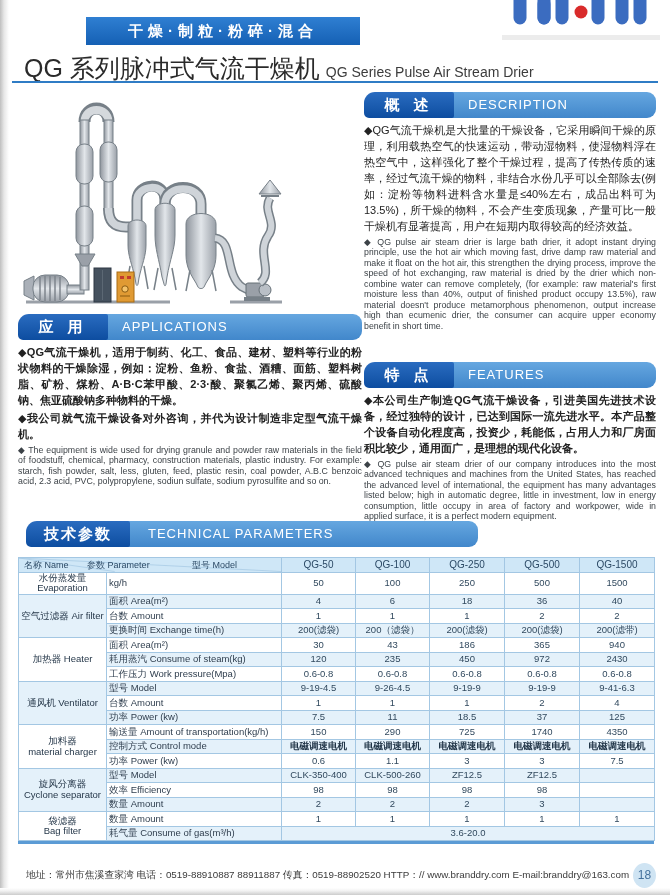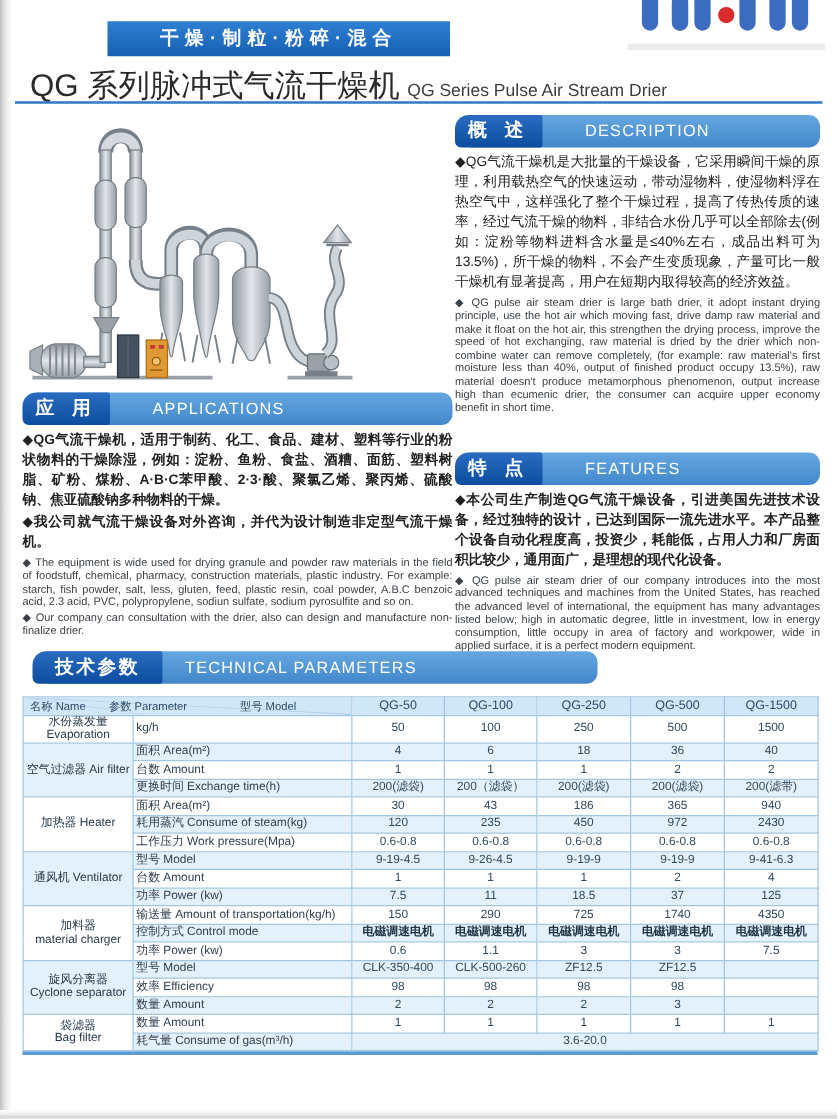--- a/index.html
+++ b/index.html
@@ -32,21 +32,21 @@
   .col-right{position:absolute;left:364px;top:92px;width:292px;}
   .apps-block{position:absolute;left:18px;top:314px;width:344px;}
   .feat-block{position:absolute;left:364px;top:362px;width:292px;}
   .tech-block{position:absolute;left:26px;top:521px;width:452px;}
 
   
   .sec-head{position:relative;height:26px;margin-bottom:5px;}
   .sec-head .en{position:absolute;left:8px;right:0;top:0;bottom:0;
     background:linear-gradient(#66a7e0,#4187cb);border-radius:5px 9px 9px 5px;
     color:#fff;font-size:13px;line-height:26px;padding-left:96px;letter-spacing:1px;}
-  .sec-head .zh{position:absolute;left:0;top:0;bottom:0;width:70px;
+  .sec-head .zh{position:absolute;left:0;top:0;bottom:0;width:90px;
     background:linear-gradient(#2a6cc0,#0d4da0);border-radius:11px 2px 2px 5px;
     color:#fff;font-weight:bold;font-size:15px;line-height:26px;text-align:center;letter-spacing:5px;}
   .sec-head.wide .zh{width:104px;letter-spacing:2px;}
   .sec-head.wide .en{padding-left:114px;}
 
   .p-zh{font-size:11px;line-height:1.45;text-align:justify;color:#222;margin:0 0 2px 0;}
   .p-zh.bold{font-weight:bold;}
   .p-en{font-size:8.8px;line-height:1.2;text-align:justify;color:#3c4247;margin:0 0 2px 0;}
 
   
@@ -219,21 +219,20 @@
   </div>
 
   <div class="apps-block">
     <div class="sec-head">
       <div class="en">APPLICATIONS</div>
       <div class="zh">应 用</div>
     </div>
     <p class="p-zh bold">◆QG气流干燥机，适用于制药、化工、食品、建材、塑料等行业的粉状物料的干燥除湿，例如：淀粉、鱼粉、食盐、酒糟、面筋、塑料树脂、矿粉、煤粉、A·B·C苯甲酸、2·3·酸、聚氯乙烯、聚丙烯、硫酸钠、焦亚硫酸钠多种物料的干燥。</p>
     <p class="p-zh bold">◆我公司就气流干燥设备对外咨询，并代为设计制造非定型气流干燥机。</p>
     <p class="p-en">◆ The equipment is wide used for drying granule and powder raw materials in the field of foodstuff, chemical, pharmacy, construction materials, plastic industry. For example: starch, fish powder, salt, less, gluten, feed, plastic resin, coal powder, A.B.C benzoic acid, 2.3 acid, PVC, polypropylene, sodiun sulfate, sodium pyrosulfite and so on.</p>
-    <p class="p-en">◆ Our company can consultation with the drier, also can design and manufacture non-finalize drier.</p>
   </div>
 
   <div class="tech-block">
     <div class="sec-head wide">
       <div class="en">TECHNICAL PARAMETERS</div>
       <div class="zh">技术参数</div>
     </div>
   </div>
 
   <div class="tbl-wrap">
@@ -413,13 +412,17 @@
             <td class="val-cell">1</td>
           </tr>
           <tr class="alt">
             <td class="param-cell">耗气量 Consume of gas(m³/h)</td>
             <td class="val-cell" colspan="5">3.6-20.0</td>
           </tr>
         </tbody>
     </table>
   </div>
 
+  <div class="footer">
+    <div class="footer-text">地址：常州市焦溪查家湾  电话：0519-88910887  88911887    传真：0519-88902520  HTTP：// www.branddry.com  E-mail:branddry@163.com</div>
+    <div class="page-badge">18</div>
+  </div>
 </div>
 
 </body></html>

